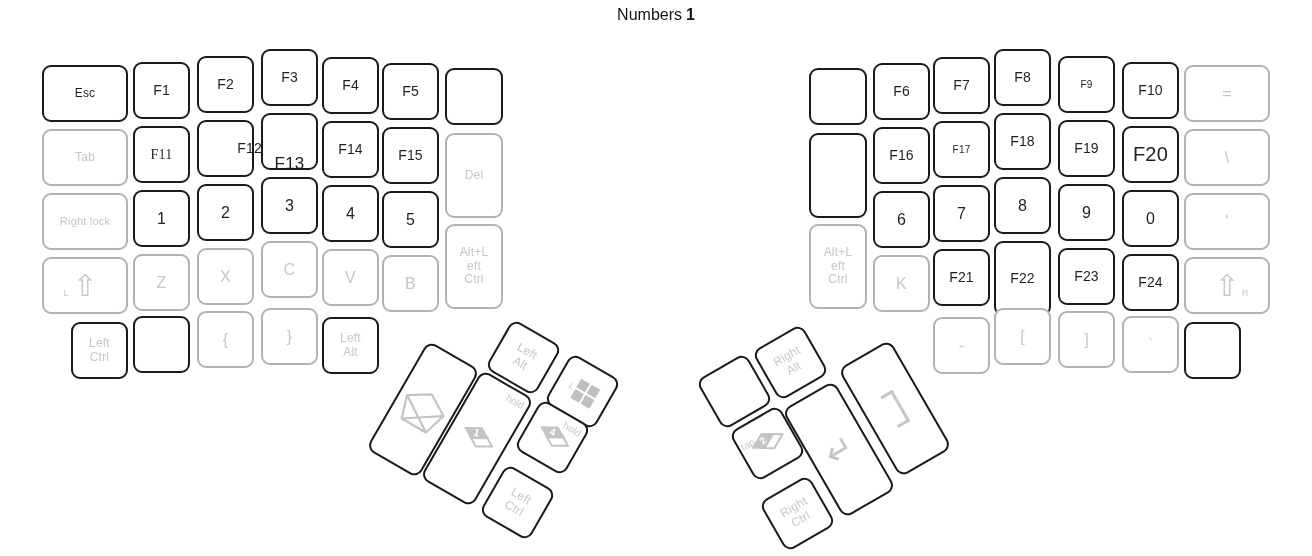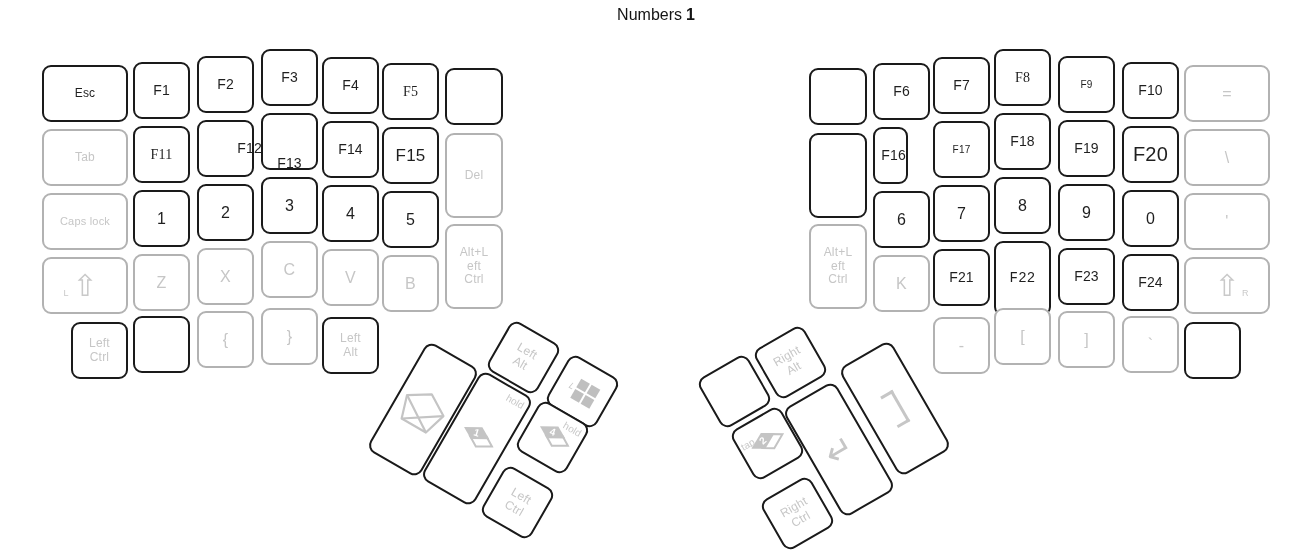--- a/index.html
+++ b/index.html
@@ -49,46 +49,46 @@
     <div class="key" style="width: 57px; height: 57px; left: 197px; top: 56px;">
       <span class="klabel" style="font-size: 14px;">F2</span>
     </div>
     <div class="key" style="width: 57px; height: 57px; left: 261px; top: 49px;">
       <span class="klabel" style="font-size: 14px;">F3</span>
     </div>
     <div class="key" style="width: 57px; height: 57px; left: 322px; top: 57px;">
       <span class="klabel" style="font-size: 14px;">F4</span>
     </div>
     <div class="key" style="width: 57px; height: 57px; left: 382px; top: 63px;">
-      <span class="klabel" style="font-size: 14px; font-family: Liberation Serif, serif;">F5</span>
+      <span class="klabel" style="font-size: 14px;">F5</span>
     </div>
     <div class="key" style="width: 58px; height: 57px; left: 445px; top: 68px;"></div>
     <div class="key muted" style="width: 86px; height: 57px; left: 42px; top: 129px;">
       <span class="klabel" style="font-size: 12px;">Tab</span>
     </div>
     <div class="key" style="width: 57px; height: 57px; left: 133px; top: 126px;">
       <span class="klabel" style="font-size: 14px; font-family: Liberation Serif, serif;">F11</span>
     </div>
     <div class="key" style="width: 57px; height: 57px; left: 197px; top: 120px;">
       <span class="klabel" style="font-size: 14px; margin-left: 48px;">F12</span>
     </div>
     <div class="key" style="width: 57px; height: 57px; left: 261px; top: 113px;">
-      <span class="klabel" style="font-size: 14px; margin-top: 44px;">F13</span>
+      <span class="klabel" style="font-size: 17px; margin-top: 44px;">F13</span>
     </div>
     <div class="key" style="width: 57px; height: 57px; left: 322px; top: 121px;">
       <span class="klabel" style="font-size: 14px;">F14</span>
     </div>
     <div class="key" style="width: 57px; height: 57px; left: 382px; top: 127px;">
-      <span class="klabel" style="font-size: 17px;">F15</span>
+      <span class="klabel" style="font-size: 14px;">F15</span>
     </div>
     <div class="key muted" style="width: 58px; height: 85px; left: 445px; top: 133px;">
       <span class="klabel" style="font-size: 12px;">Del</span>
     </div>
     <div class="key muted" style="width: 86px; height: 57px; left: 42px; top: 193px;">
-      <span class="klabel" style="font-size: 11px;">Caps lock</span>
+      <span class="klabel" style="font-size: 11px;">Right lock</span>
     </div>
     <div class="key" style="width: 57px; height: 57px; left: 133px; top: 190px;">
       <span class="klabel" style="font-size: 16px;">1</span>
     </div>
     <div class="key" style="width: 57px; height: 57px; left: 197px; top: 184px;">
       <span class="klabel" style="font-size: 16px;">2</span>
     </div>
     <div class="key" style="width: 57px; height: 57px; left: 261px; top: 177px;">
       <span class="klabel" style="font-size: 16px;">3</span>
     </div>
@@ -142,33 +142,33 @@
   </div>
 <div id="right-main">
     <div class="key" style="width: 58px; height: 57px; left: 809px; top: 68px;"></div>
     <div class="key" style="width: 57px; height: 57px; left: 873px; top: 63px;">
       <span class="klabel" style="font-size: 14px;">F6</span>
     </div>
     <div class="key" style="width: 57px; height: 57px; left: 933px; top: 57px;">
       <span class="klabel" style="font-size: 14px;">F7</span>
     </div>
     <div class="key" style="width: 57px; height: 57px; left: 994px; top: 49px;">
-      <span class="klabel" style="font-size: 14px; font-family: Liberation Serif, serif;">F8</span>
+      <span class="klabel" style="font-size: 14px;">F8</span>
     </div>
     <div class="key" style="width: 57px; height: 57px; left: 1058px; top: 56px;">
       <span class="klabel" style="font-size: 10px;">F9</span>
     </div>
     <div class="key" style="width: 57px; height: 57px; left: 1122px; top: 62px;">
       <span class="klabel" style="font-size: 14px;">F10</span>
     </div>
     <div class="key muted" style="width: 86px; height: 57px; left: 1184px; top: 65px;">
       <span class="klabel" style="font-size: 16px;">=</span>
     </div>
     <div class="key" style="width: 58px; height: 85px; left: 809px; top: 133px;"></div>
-    <div class="key" style="width: 35px; height: 57px; left: 873px; top: 127px; justify-content: flex-end;">
+    <div class="key" style="width: 57px; height: 57px; left: 873px; top: 127px;">
       <span class="klabel" style="font-size: 14px;">F16</span>
     </div>
     <div class="key" style="width: 57px; height: 57px; left: 933px; top: 121px;">
       <span class="klabel" style="font-size: 10px;">F17</span>
     </div>
     <div class="key" style="width: 57px; height: 57px; left: 994px; top: 113px;">
       <span class="klabel" style="font-size: 14px;">F18</span>
     </div>
     <div class="key" style="width: 57px; height: 57px; left: 1058px; top: 120px;">
       <span class="klabel" style="font-size: 14px;">F19</span>
@@ -201,21 +201,21 @@
     </div>
     <div class="key muted" style="width: 86px; height: 57px; left: 1184px; top: 193px;">
       <span class="klabel" style="font-size: 16px;">'</span>
     </div>
     <div class="key muted" style="width: 57px; height: 57px; left: 873px; top: 255px;">
       <span class="klabel" style="font-size: 16px;">K</span>
     </div>
     <div class="key" style="width: 57px; height: 57px; left: 933px; top: 249px;">
       <span class="klabel" style="font-size: 14px;">F21</span>
     </div>
-    <div class="key" style="width: 57px; height: 75px; left: 994px; top: 241px; font-family: Liberation Mono, monospace;">
+    <div class="key" style="width: 57px; height: 75px; left: 994px; top: 241px;">
       <span class="klabel" style="font-size: 14px;">F22</span>
     </div>
     <div class="key" style="width: 57px; height: 57px; left: 1058px; top: 248px;">
       <span class="klabel" style="font-size: 14px;">F23</span>
     </div>
     <div class="key" style="width: 57px; height: 57px; left: 1122px; top: 254px;">
       <span class="klabel" style="font-size: 14px;">F24</span>
     </div>
     <div class="key muted" style="width: 86px; height: 57px; left: 1184px; top: 257px;">
       <span class="shift-icon">

